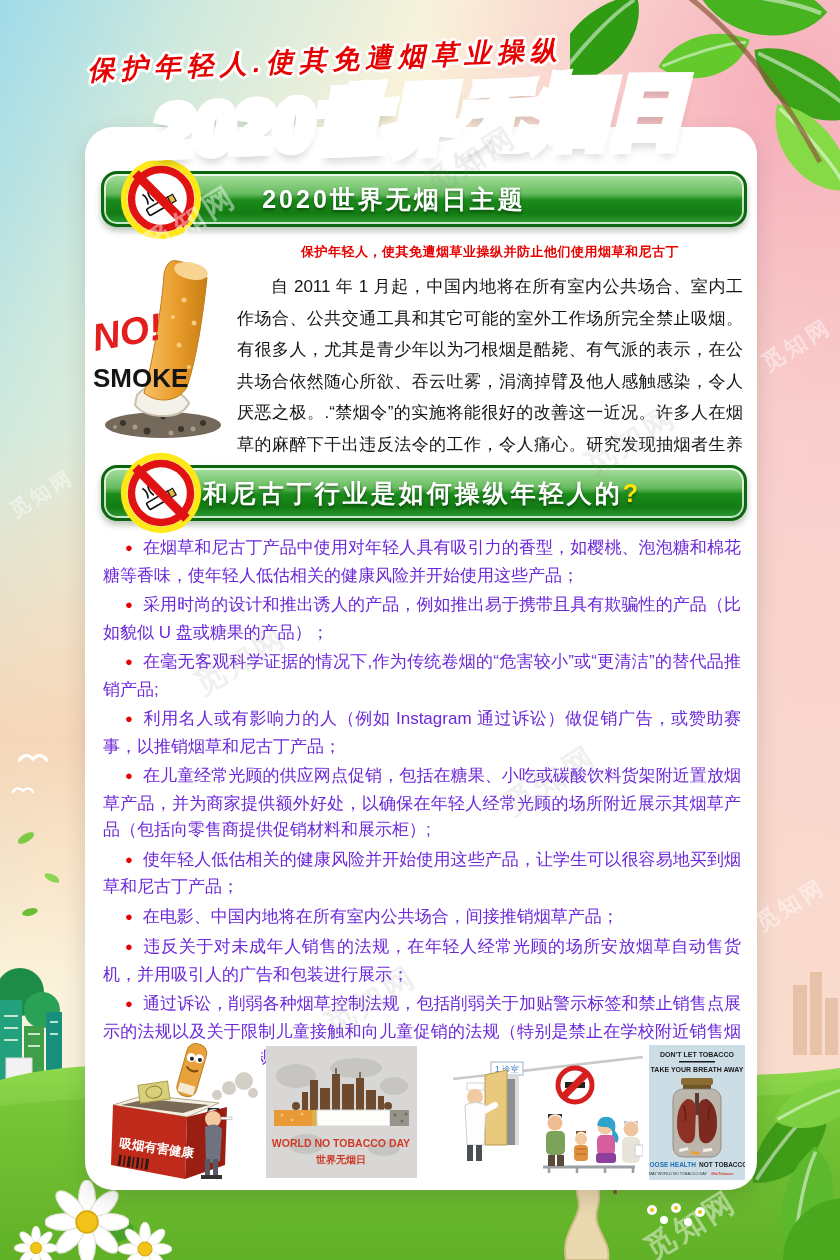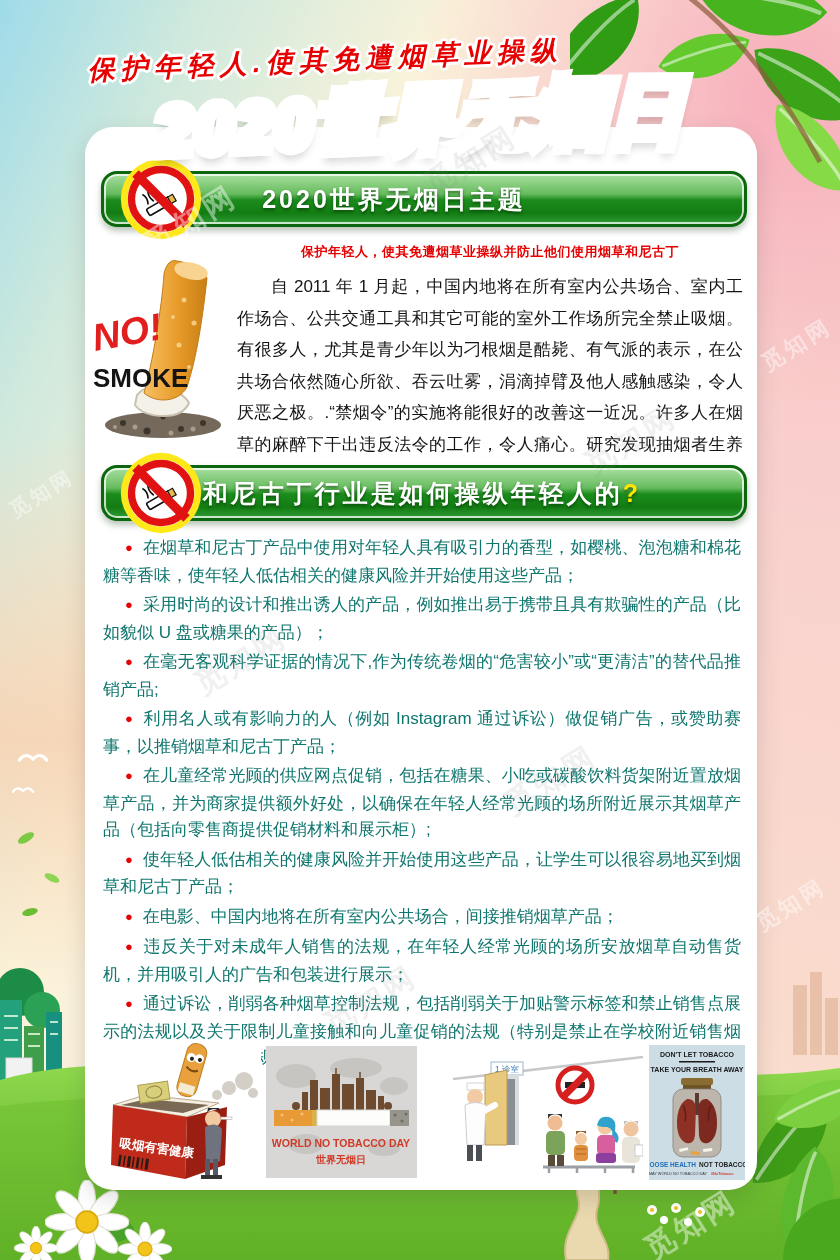--- a/index.html
+++ b/index.html
@@ -59,21 +59,21 @@
 
   
   .nosmoke-art{position:absolute;left:4px;top:118px;width:146px;height:200px;}
   .sec1-right{position:absolute;left:152px;top:116px;width:506px;}
   .headline{color:#e60000;font-size:13px;font-weight:bold;text-align:center;letter-spacing:.5px;
     margin:0 0 10px 0;white-space:nowrap;}
   .para{margin:0;font-size:17px;line-height:31.5px;color:#141414;text-align:justify;text-indent:34px;}
 
   
   .bullets{position:absolute;left:18px;top:408px;width:638px;}
-  .bullet{margin:0 0 3px 0;font-size:17px;line-height:26.5px;color:#0f766e;text-align:justify;text-indent:22px;}
+  .bullet{margin:0 0 3px 0;font-size:17px;line-height:26.5px;color:#6d28d9;text-align:justify;text-indent:22px;}
   .dot::before{content:"\25CF";color:#e60000;font-size:13px;margin-right:10px;position:relative;top:-1px;}
 
   
   .footer-row{position:absolute;left:10px;top:916px;width:652px;height:142px;display:flex;align-items:flex-start;}
   .fimg{flex:none;}
   .fimg-1{width:166px;height:140px;}
   .fimg-2{width:151px;height:132px;margin-left:5px;margin-top:3px;}
   .fimg-3{width:190px;height:127px;margin-left:36px;margin-top:4px;}
   .fimg-4{width:96px;height:135px;margin-left:6px;margin-top:2px;}
 

